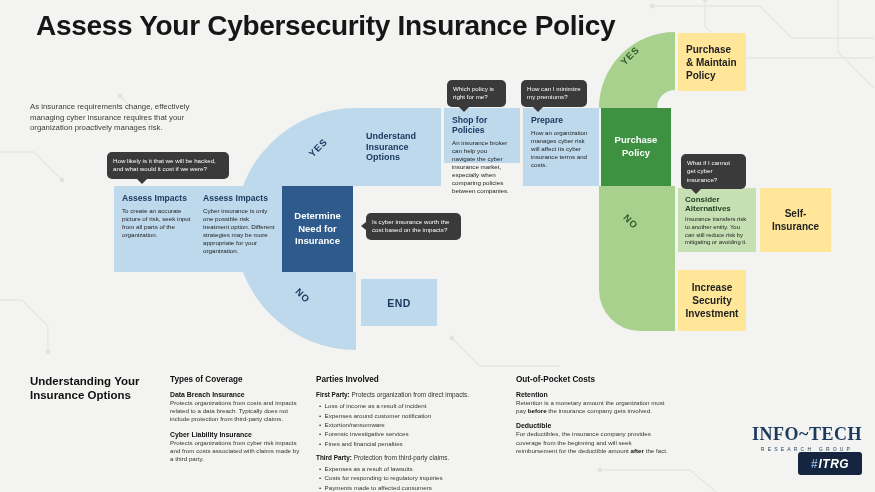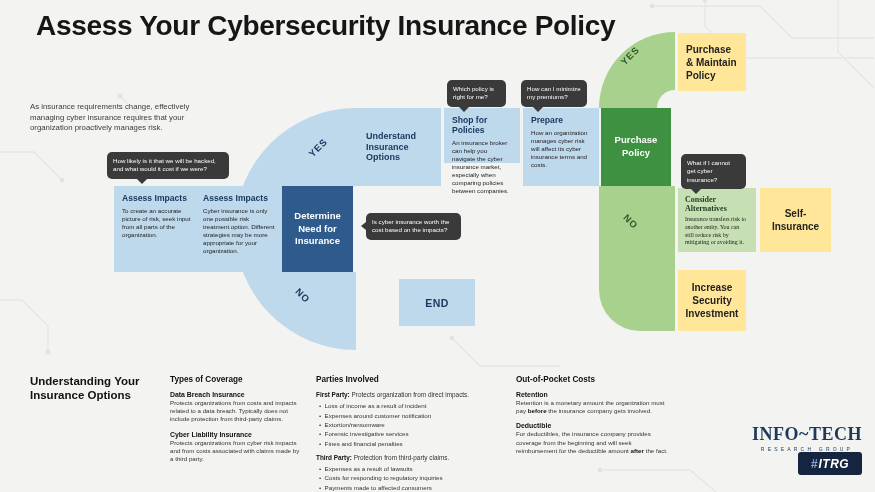--- a/index.html
+++ b/index.html
@@ -103,21 +103,21 @@
     </div>
   </div>
 
   <div class="abs fbox box-dblue" style="left:282px;top:186px;width:71px;height:86px;">
     <span>Determine Need for Insurance</span>
   </div>
 
   <div class="abs ylabel blue" style="left:296px;top:142px;width:44px;transform:rotate(-45deg);">YES</div>
   <div class="abs ylabel blue" style="left:283px;top:290px;width:40px;transform:rotate(45deg);">NO</div>
 
-  <div class="abs fbox box-lblue centerflex" style="left:361px;top:279px;width:76px;height:47px;margin-left:38px;">
+  <div class="abs fbox box-lblue centerflex" style="left:361px;top:279px;width:76px;height:47px;">
     <span class="end-label">END</span>
   </div>
 
   <div class="abs fbox box-lblue" style="left:356px;top:108px;width:85px;height:78px;display:flex;align-items:center;">
     <p class="fb-title" style="margin:0 10px;font-size:9px;">Understand Insurance Options</p>
   </div>
 
   <div class="abs fbox box-lblue pad" style="left:444px;top:108px;width:76px;height:55px;">
     <p class="fb-title">Shop for Policies</p>
     <p class="fb-body">An insurance broker can help you navigate the cyber insurance market, especially when comparing policies between companies.</p>
@@ -132,21 +132,21 @@
     <span>Purchase Policy</span>
   </div>
 
   <div class="abs ylabel green" style="left:611px;top:50px;width:38px;transform:rotate(-45deg);">YES</div>
   <div class="abs ylabel green" style="left:612px;top:216px;width:38px;transform:rotate(45deg);">NO</div>
 
   <div class="abs fbox box-yellow" style="left:678px;top:33px;width:68px;height:58px;display:flex;align-items:center;padding:4px 8px;">
     <span class="yellow-label">Purchase &amp; Maintain Policy</span>
   </div>
 
-  <div class="abs fbox box-lgreen" style="left:678px;top:188px;width:78px;height:64px;padding:7px 7px;font-family:Liberation Serif, serif;">
+  <div class="abs fbox box-lgreen" style="left:678px;top:188px;width:78px;height:64px;padding:7px 7px;">
     <p class="fb-title" style="color:#1f3d1f;font-size:8px;">Consider Alternatives</p>
     <p class="fb-body" style="font-size:5.9px;">Insurance transfers risk to another entity. You can still reduce risk by mitigating or avoiding it.</p>
   </div>
 
   <div class="abs fbox box-yellow centerflex" style="left:760px;top:188px;width:71px;height:64px;padding:4px;">
     <span class="yellow-label">Self-Insurance</span>
   </div>
 
   <div class="abs fbox box-yellow centerflex" style="left:678px;top:270px;width:68px;height:61px;padding:4px;">
     <span class="yellow-label">Increase Security Investment</span>

